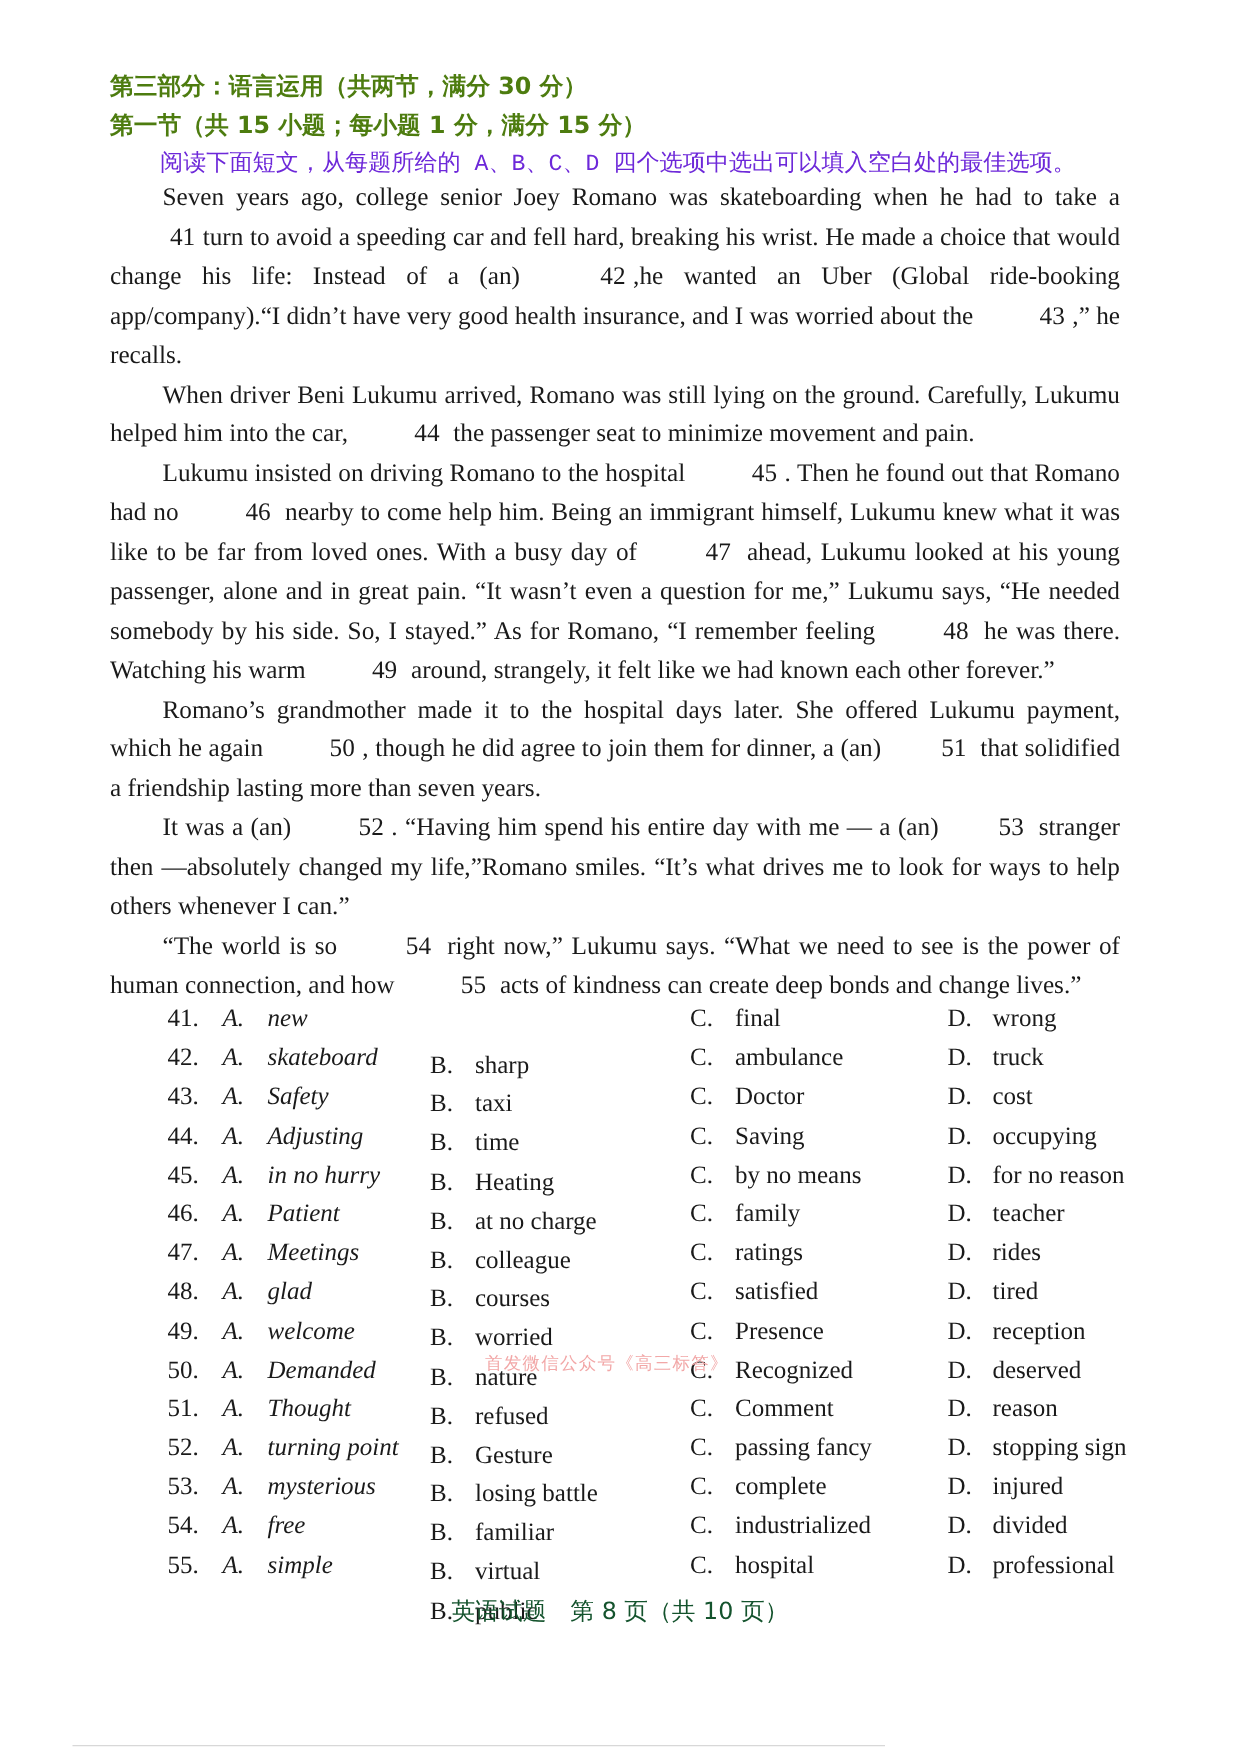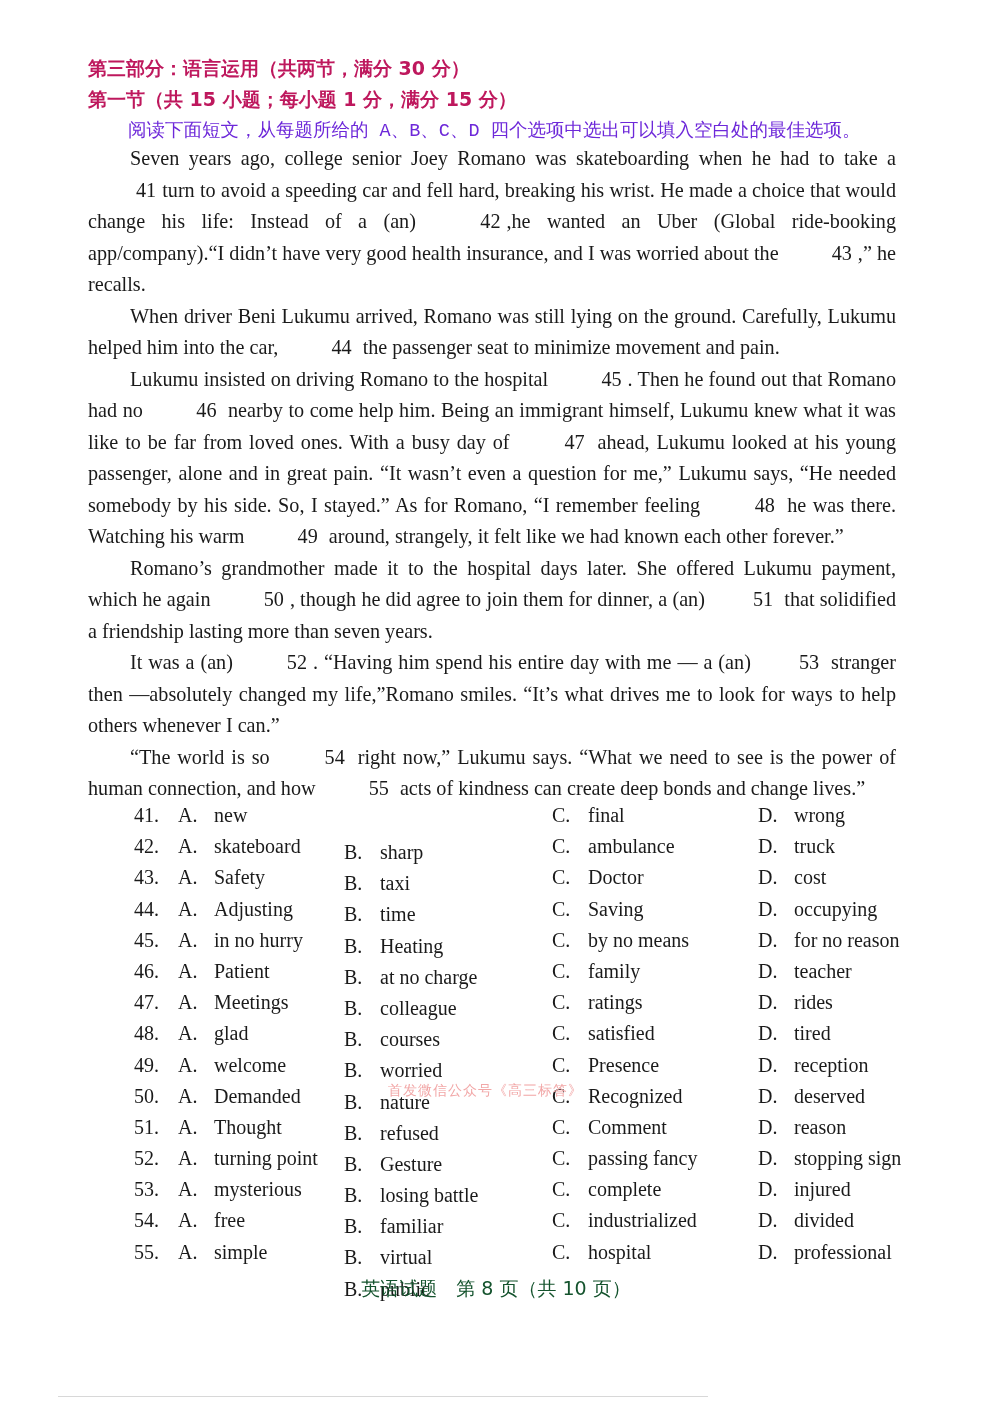--- a/index.html
+++ b/index.html
@@ -4,21 +4,21 @@
 <style>
   html, body { margin: 0; padding: 0; background: #ffffff; }
   body {
     width: 992px; height: 1403px; position: relative; overflow: hidden;
     font-family: "Liberation Serif", "DejaVu Serif", serif;
     color: #1a1a1a;
   }
   .page { position: absolute; left: 0; top: 0; width: 992px; height: 1403px; }
   .hdr {
     position: absolute; left: 88px; font-size: 19px; font-weight: bold;
-    font-family: "DejaVu Sans", sans-serif; letter-spacing: 0px; color: #be185d;
+    font-family: "DejaVu Sans", sans-serif; letter-spacing: 0px; color: #4d7c0f;
   }
   .hdr1 { top: 56px; }
   .hdr2 { top: 87px; }
   .instr {
     position: absolute; left: 128px; top: 117px; font-size: 18.5px;
     font-family: Liberation Mono, monospace; color: #6d28d9;
   }
   .passage {
     position: absolute; left: 88px; top: 143px; width: 808px;
     font-size: 20.2px; line-height: 31.5px; text-align: justify;
@@ -26,21 +26,21 @@
   .passage p { margin: 0; text-indent: 42px; }
   .blank { display: inline-block; text-underline-offset: 2px; padding: 0 6px; text-align: center; }
   .options {
     position: absolute; left: 134px; top: 804px; width: 780px;
     font-size: 20px;
   }
   .opt-row { position: relative; height: 31.2px; }
   .opt-num { position: absolute; left: 0; font-family: Liberation Serif, serif; }
   .opt { position: absolute; white-space: nowrap; }
   .opt .letter { display: inline-block; width: 36px; }
-  .oa { left: 44px; }
+  .oa { left: 44px; font-style: italic; }
   .ob { left: 210px; margin-top: 37px; }
   .oc { left: 418px; }
   .od { left: 624px; }
   .footer {
     position: absolute; left: 0; width: 992px; top: 1276px; text-align: center;
     font-size: 19px; font-family: "DejaVu Sans", sans-serif; color: #14532d;
   }
   .watermark {
     position: absolute; left: 388px; top: 1082px; font-size: 14px;
     color: #f2a7a7; font-family: Liberation Mono, monospace; letter-spacing: 1px;

